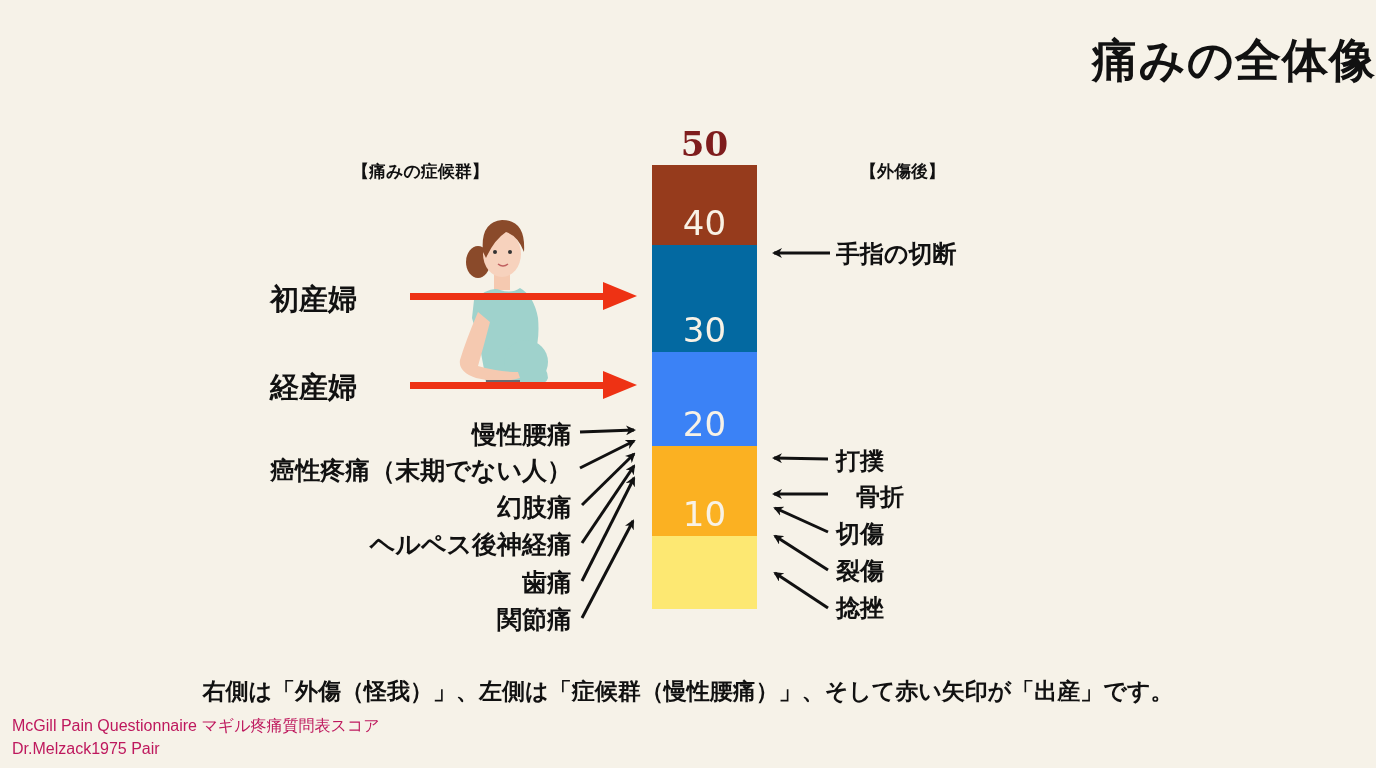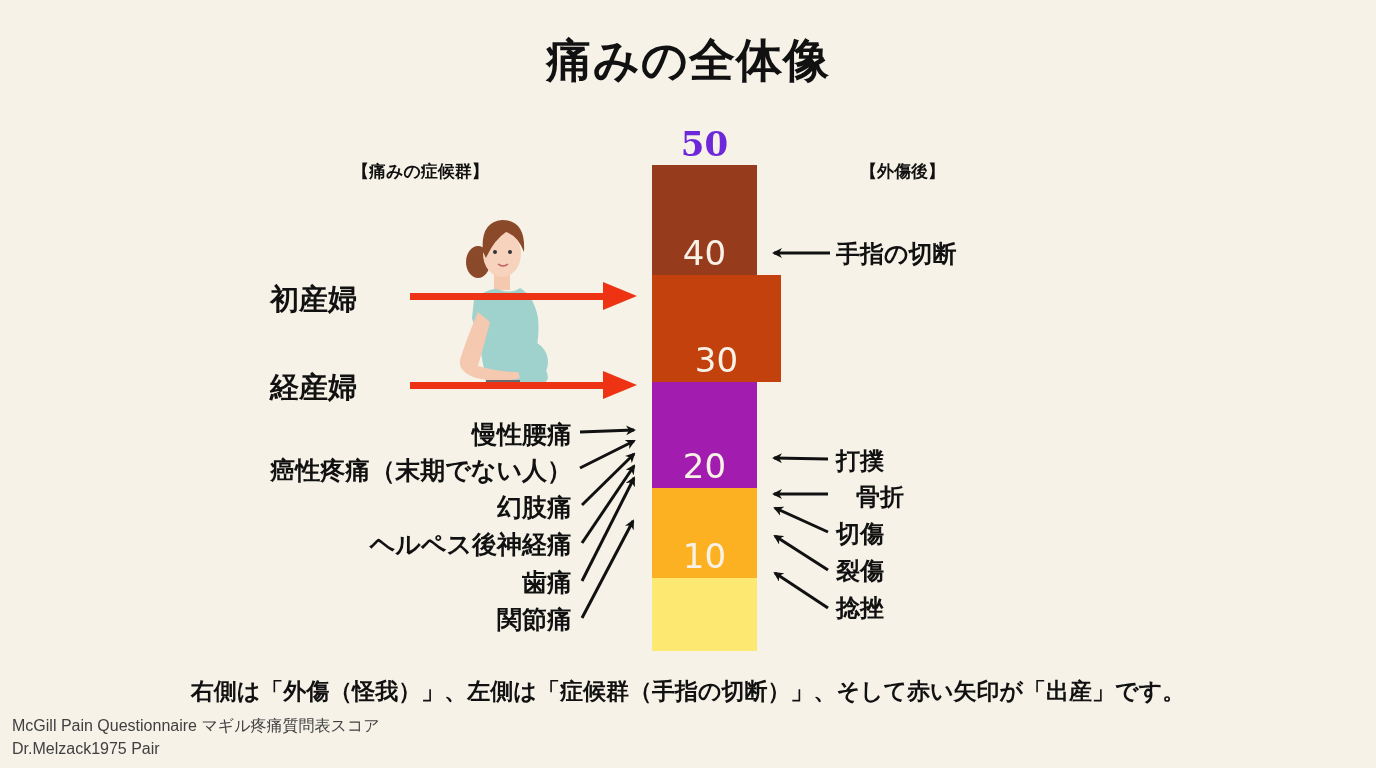--- a/index.html
+++ b/index.html
@@ -5,71 +5,71 @@
   html, body { margin: 0; padding: 0; }
   body {
     width: 1376px; height: 768px; overflow: hidden;
     background: #f6f2e8;
     font-family: "DejaVu Sans", "Liberation Sans", sans-serif;
     color: #111;
     position: relative;
   }
   .abs { position: absolute; }
   .title {
-    left: 0; width: 1376px; top: 30px; text-align: center;
+    left: 0; width: 1376px; top: 30px; text-align: right;
     font-size: 46px; font-weight: bold; letter-spacing: 1px;
   }
   .heading { font-size: 17px; font-weight: bold; top: 160px; }
   .scale-top {
     left: 652px; width: 105px; top: 124px; text-align: center;
     font-family: "DejaVu Serif", "Liberation Serif", serif;
-    font-size: 34px; font-weight: bold; color: #6d28d9;
+    font-size: 34px; font-weight: bold; color: #7f1d1d;
   }
   .bar {
     left: 652px; top: 165px; width: 105px; height: 497px;
     display: flex; flex-direction: column;
   }
   .seg { position: relative; width: 100%; }
   .seg-label {
     position: absolute; left: 0; right: 0; bottom: 2px; text-align: center;
     font-size: 34px; color: #f8f2e6; font-family: "DejaVu Sans", sans-serif;
   }
   .left-big { font-size: 29px; font-weight: bold; left: 270px; text-align: center; }
   .left-item {
     right: 804px; font-size: 25px; font-weight: bold; text-align: right; white-space: nowrap;
   }
   .right-item { left: 836px; font-size: 24px; font-weight: bold; white-space: nowrap; }
   .caption {
     left: 0; width: 1376px; top: 676px; text-align: center;
     font-size: 23px; font-weight: bold;
   }
   .credit {
-    left: 12px; font-size: 16px; color: #404040;
+    left: 12px; font-size: 16px; color: #be185d;
     font-family: "Liberation Sans", sans-serif;
   }
   svg.overlay { position: absolute; left: 0; top: 0; }
 </style>
 </head>
 <body>
 
 <div class="abs title">痛みの全体像</div>
 
 <div class="abs heading" style="left:352px;">【痛みの症候群】</div>
 <div class="abs heading" style="left:860px;">【外傷後】</div>
 
 <div class="abs scale-top">50</div>
 
 <div class="abs bar">
-  <div class="seg" style="height:110px;background:#963b1c;text-decoration:underline;">
+  <div class="seg" style="height:80px;background:#963b1c;text-decoration:underline;">
     <span class="seg-label">40</span>
   </div>
-  <div class="seg" style="height:107px;background:#c2410c;padding-left:24px;">
+  <div class="seg" style="height:107px;background:#0369a1;">
     <span class="seg-label">30</span>
   </div>
-  <div class="seg" style="height:106px;background:#a21caf;">
+  <div class="seg" style="height:94px;background:#3b82f6;">
     <span class="seg-label">20</span>
   </div>
   <div class="seg" style="height:90px;background:#fbb122;">
     <span class="seg-label">10</span>
   </div>
   <div class="seg" style="height:73px;background:#fde872;"></div>
 </div>
 
 <svg class="overlay" width="1376" height="768">
 
@@ -138,16 +138,16 @@
 <div class="abs left-item" style="top:566px;">歯痛</div>
 <div class="abs left-item" style="top:603px;">関節痛</div>
 
 <div class="abs right-item" style="top:238px;">手指の切断</div>
 <div class="abs right-item" style="top:445px;">打撲</div>
 <div class="abs right-item" style="top:481px;margin-left:20px;">骨折</div>
 <div class="abs right-item" style="top:518px;">切傷</div>
 <div class="abs right-item" style="top:555px;">裂傷</div>
 <div class="abs right-item" style="top:592px;">捻挫</div>
 
-<div class="abs caption">右側は「外傷（怪我）」、左側は「症候群（手指の切断）」、そして赤い矢印が「出産」です。</div>
+<div class="abs caption">右側は「外傷（怪我）」、左側は「症候群（慢性腰痛）」、そして赤い矢印が「出産」です。</div>
 
 <div class="abs credit" style="top:716px;">McGill Pain Questionnaire マギル疼痛質問表スコア</div>
 <div class="abs credit" style="top:740px;">Dr.Melzack1975 Pair</div>
 
 </body></html>

